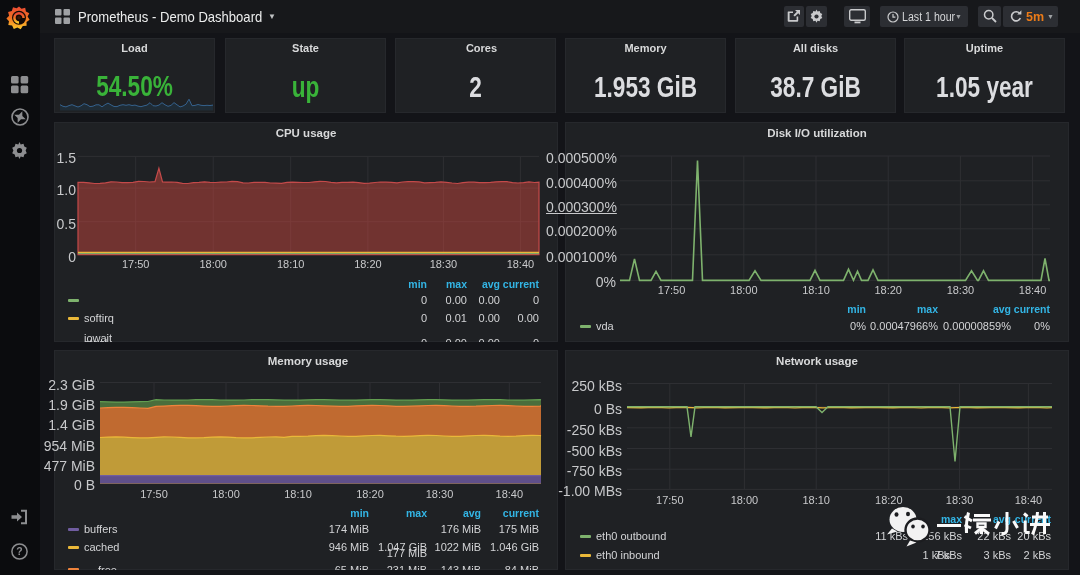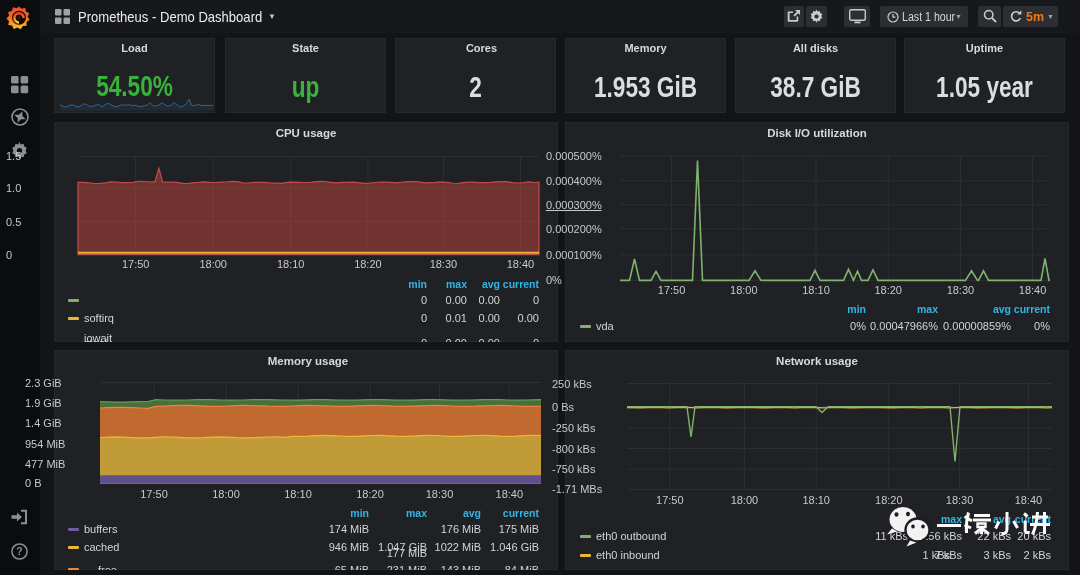--- a/index.html
+++ b/index.html
@@ -1,21 +1,21 @@
 <!DOCTYPE html>
 <html><head><meta charset="utf-8"><style>
 *{margin:0;padding:0;box-sizing:border-box;}
 html,body{width:1080px;height:575px;background:#131418;font-family:"Liberation Sans",sans-serif;overflow:hidden;}
 body{position:relative;}
 .panel{position:absolute;background:#1f2124;border:1px solid #26282c;}
 .ptitle{position:absolute;text-align:center;font-size:11.5px;font-weight:bold;color:#d8d9da;}
 .stitle{position:absolute;text-align:center;top:5px;font-size:11px;font-weight:bold;color:#d8d9da;}
 .sval{position:absolute;text-align:center;font-size:29px;font-weight:bold;color:#dcdde0;transform:scaleX(0.78);}
 .green{color:#39b339;}
-.yl{position:absolute;font-size:11px;color:#c8c9cb;text-align:left;width:70px;}
+.yl{position:absolute;font-size:14px;color:#c8c9cb;text-align:right;width:70px;}
 .xl{position:absolute;font-size:11px;color:#c8c9cb;text-align:center;width:44px;}
 .lh{position:absolute;font-size:10.5px;font-weight:bold;color:#33b5e5;text-align:right;width:80px;}
 .lv{position:absolute;font-size:11px;color:#d3d4d6;text-align:right;width:90px;}
 .ln{position:absolute;font-size:11px;color:#d3d4d6;}
 .dash{position:absolute;width:11px;height:3px;border-radius:1px;}
 svg{position:absolute;left:0;top:0;}
 </style></head><body>
 <div style="position:absolute;left:40px;top:0;width:1040px;height:33px;background:#17181b;"></div>
 <div style="position:absolute;left:0;top:0;width:40px;height:575px;background:#0b0c0e;"></div>
 <svg width="40" height="34" style="left:0;top:0;">
@@ -227,23 +227,23 @@
 <div class="yl" style="left:25px;top:477.4px;">0 B</div>
 <div class="xl" style="left:132.0px;top:488px;">17:50</div>
 <div class="xl" style="left:204.0px;top:488px;">18:00</div>
 <div class="xl" style="left:276.0px;top:488px;">18:10</div>
 <div class="xl" style="left:348.0px;top:488px;">18:20</div>
 <div class="xl" style="left:417.5px;top:488px;">18:30</div>
 <div class="xl" style="left:487.3px;top:488px;">18:40</div>
 <div class="yl" style="left:552px;top:377.5px;">250 kBs</div>
 <div class="yl" style="left:552px;top:400.6px;">0 Bs</div>
 <div class="yl" style="left:552px;top:421.8px;">-250 kBs</div>
-<div class="yl" style="left:552px;top:442.5px;">-800 kBs</div>
+<div class="yl" style="left:552px;top:442.5px;">-500 kBs</div>
 <div class="yl" style="left:552px;top:463.2px;">-750 kBs</div>
-<div class="yl" style="left:552px;top:483.4px;">-1.71 MBs</div>
+<div class="yl" style="left:552px;top:483.4px;">-1.00 MBs</div>
 <div class="xl" style="left:647.8px;top:494px;">17:50</div>
 <div class="xl" style="left:722.4px;top:494px;">18:00</div>
 <div class="xl" style="left:794.2px;top:494px;">18:10</div>
 <div class="xl" style="left:866.8px;top:494px;">18:20</div>
 <div class="xl" style="left:937.6px;top:494px;">18:30</div>
 <div class="xl" style="left:1006.4000000000001px;top:494px;">18:40</div>
 <div class="lh" style="left:347px;top:278px;">min</div>
 <div class="lh" style="left:387px;top:278px;">max</div>
 <div class="lh" style="left:420px;top:278px;">avg</div>
 <div class="lh" style="left:459px;top:278px;">current</div>

